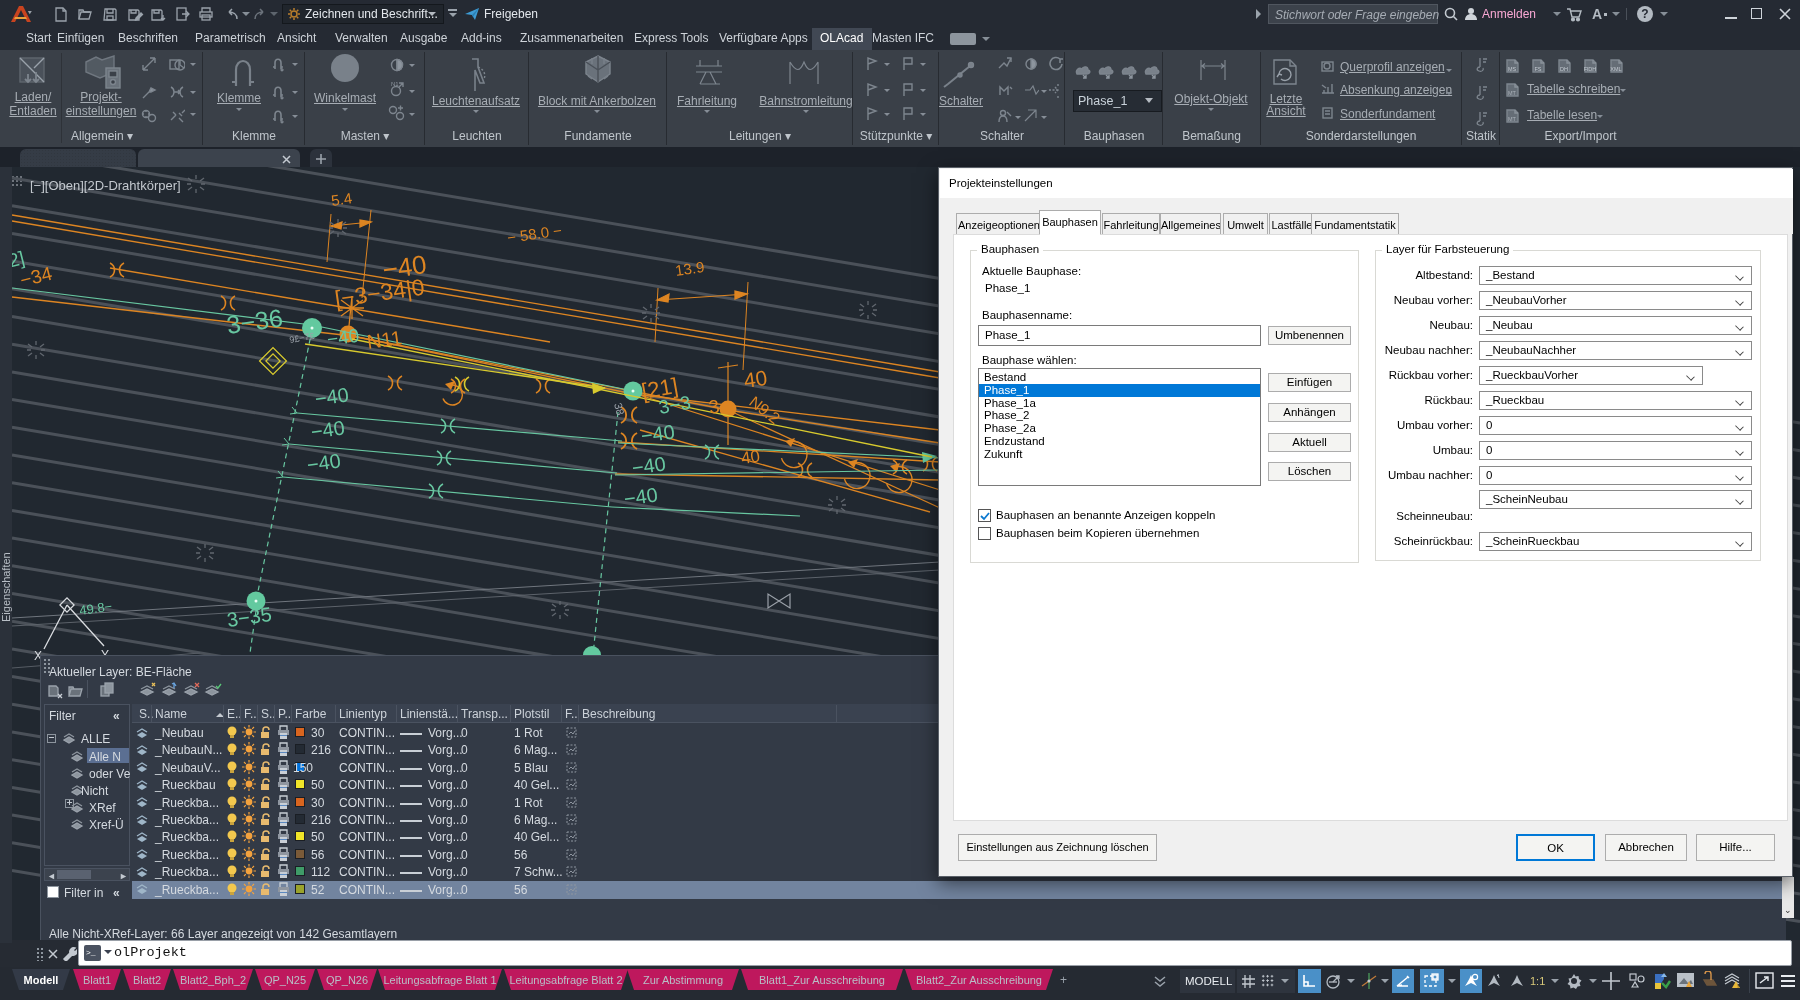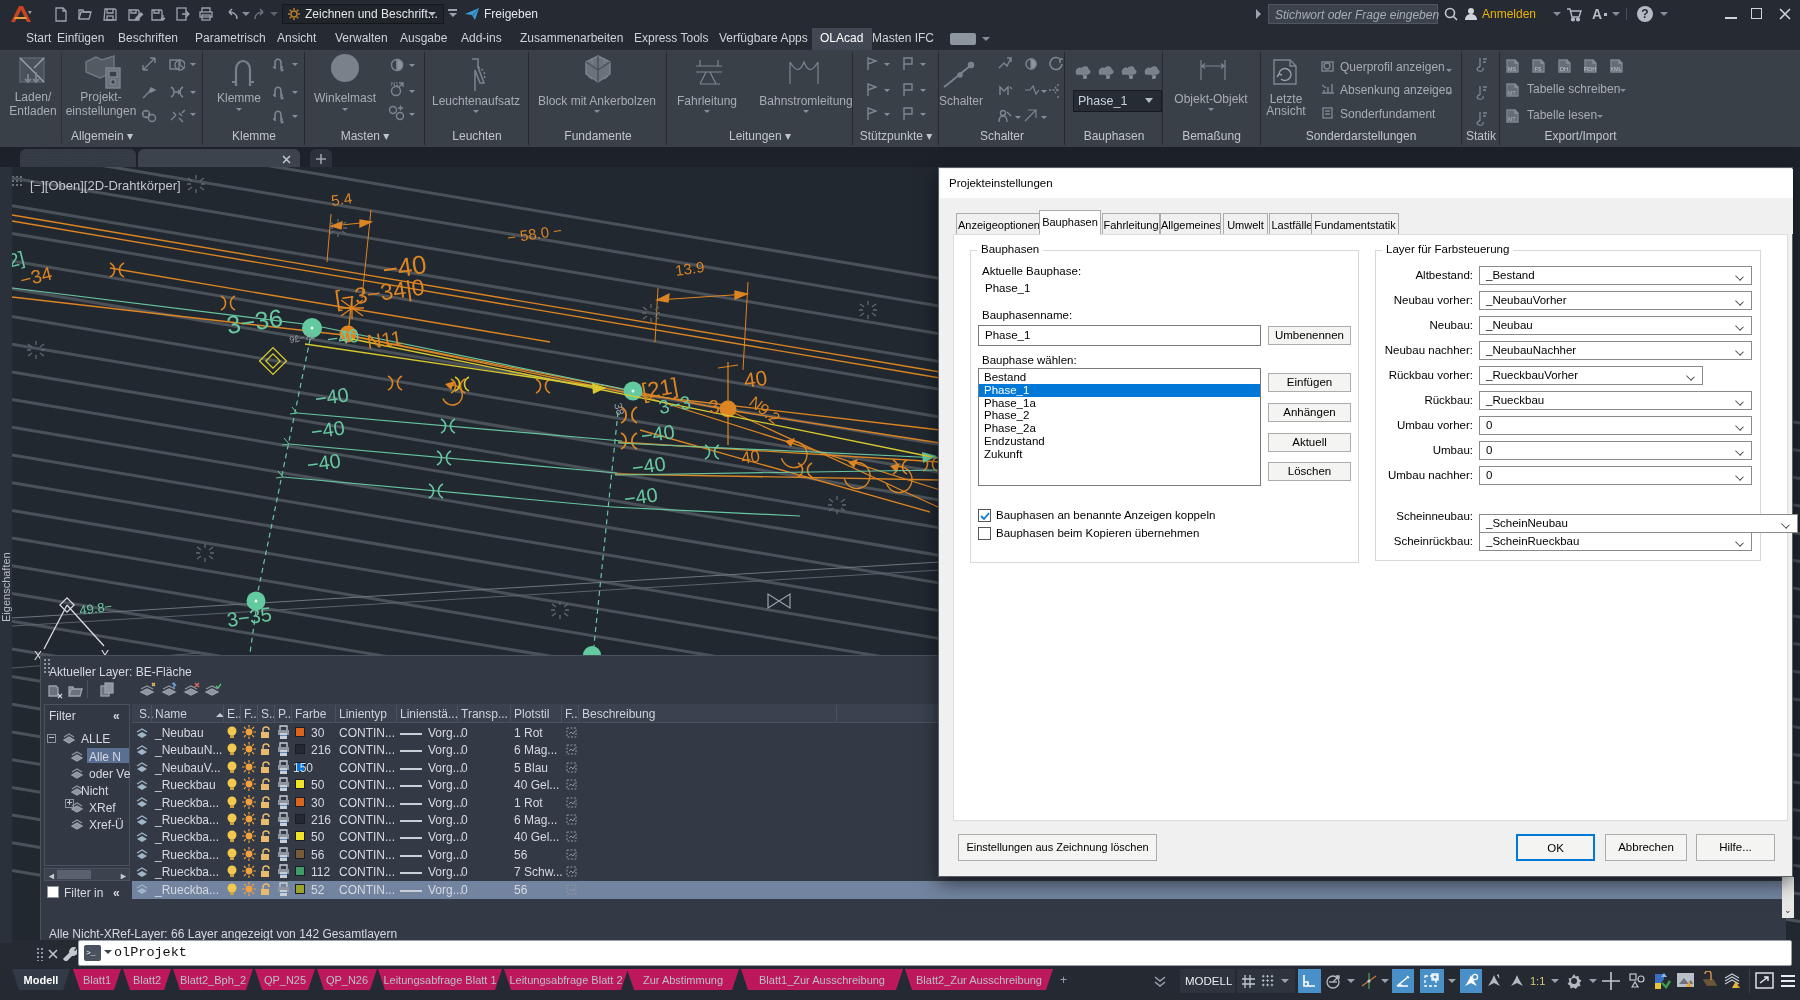--- a/index.html
+++ b/index.html
@@ -5,21 +5,21 @@
 html,body{width:1800px;height:1000px;overflow:hidden;background:#212830;}
 body{font-family:"Liberation Sans",sans-serif;position:relative;}
 .abs{position:absolute;}
 .tt{color:#c7ccd2;font-size:12px;white-space:nowrap;}
 #titlebar{left:0;top:0;width:1800px;height:28px;background:#252a33;}
 #menubar{left:0;top:28px;width:1800px;height:22px;background:#252a33;text-align:center;}
 .mtab{position:absolute;top:3px;font-size:12px;color:#ced3d9;white-space:nowrap;}
 #ribbon{left:0;top:50px;width:1800px;height:97px;background:#3a4048;}
 .rsep{position:absolute;top:2px;width:1px;height:93px;background:#272b31;}
 .rlabel{position:absolute;top:79px;width:200px;text-align:center;font-size:12px;color:#bfc5cb;white-space:nowrap;}
-.rbiglabel{position:absolute;font-size:12px;color:#a7adb4;text-align:center;white-space:nowrap;}
+.rbiglabel{position:absolute;font-size:12px;color:#a7adb4;text-align:center;white-space:nowrap;text-decoration:underline;}
 #filetabs{left:0;top:147px;width:1800px;height:23px;background:#1d222a;}
 .ftab{position:absolute;top:2px;height:21px;background:#3c434d;border-radius:6px 6px 0 0;}
 #propbar{left:0;top:170px;width:12px;height:773px;background:#2b313a;}
 #propbar span{position:absolute;left:0px;top:452px;transform-origin:0 0;transform:rotate(-90deg);color:#b9bfc6;font-size:11px;white-space:nowrap;}
 #palette{left:40px;top:655px;width:1746px;height:288px;background:#333a46;border-top:1px solid #4a525f;border-left:1px solid #4a525f;}
 .ptxt{position:absolute;color:#d5dae0;font-size:12px;white-space:nowrap;}
 .hdrcell{position:absolute;top:0;color:#ccd2d9;font-size:12px;white-space:nowrap;}
 #dlg{left:938px;top:167px;width:855px;height:710px;background:#f0f0f0;border:1px solid #5a6068;box-shadow:0 6px 18px rgba(0,0,0,.55);}
 .dtab{position:absolute;top:45px;height:21px;background:#f0f0f0;border:1px solid #acacac;border-bottom:none;color:#000;font-size:11px;text-align:center;padding-top:5px;white-space:nowrap;overflow:hidden;}
 .dlbl{position:absolute;color:#000;font-size:11.5px;white-space:nowrap;}
@@ -99,21 +99,21 @@
 <div class="abs" style="left:1268px;top:4px;width:170px;height:20px;background:#3c424b;border:1px solid #50565f"></div>
 <div class="abs" style="left:1275px;top:8px;font-size:12px;color:#a7adb5;font-style:italic">Stichwort oder Frage eingeben</div>
 <svg class="abs" style="left:1443px;top:6px" width="16" height="16" fill="none" stroke="#c3c9d0" stroke-width="1.6">
       <circle cx="7" cy="7" r="4.5"></circle>
       <path d="M10.5 10.5 L14 14"></path>
     </svg>
 <svg class="abs" style="left:1463px;top:6px" width="16" height="16" fill="#cfd4da">
       <circle cx="8" cy="5" r="3"></circle>
       <path d="M2 14 c0 -4 3 -6 6 -6 c3 0 6 2 6 6 z"></path>
     </svg>
-<div class="abs tt" style="left:1482px;top:7px;color:#eab308">Anmelden</div>
+<div class="abs tt" style="left:1482px;top:7px;color:#f9a8d4">Anmelden</div>
 <div class="abs" style="left:1553px;top:12px;border:4px solid transparent;border-top:4px solid #868e97"></div>
 <svg class="abs" style="left:1566px;top:6px" width="17" height="17" fill="none" stroke="#b3bac2" stroke-width="1.4">
       <path d="M1 3 h3 l2 8 h7 l2 -6 h-10"></path>
       <circle cx="7" cy="13.5" r="1.4" fill="#b3bac2"></circle>
       <circle cx="12" c5="13.5" cy="13.5" r="1.4" fill="#b3bac2"></circle>
     </svg>
 <div class="abs" style="left:1592px;top:6px;font-size:14px;font-weight:bold;color:#b3bac2">A</div>
 <div class="abs" style="left:1604px;top:13px;width:3px;height:3px;background:#b3bac2"></div>
 <div class="abs" style="left:1612px;top:12px;border:4px solid transparent;border-top:4px solid #868e97"></div>
 <div class="abs" style="left:1626px;top:8px;width:1px;height:12px;background:#4a5059"></div>
@@ -1202,21 +1202,21 @@
 <div class="combo" style="left:540px;top:198px;width:224px">_RueckbauVorher</div>
 <div class="rlab" style="left:384px;top:226px">Rückbau:</div>
 <div class="combo" style="left:540px;top:223px;width:273px">_Rueckbau</div>
 <div class="rlab" style="left:384px;top:251px">Umbau vorher:</div>
 <div class="combo" style="left:540px;top:248px;width:273px">0</div>
 <div class="rlab" style="left:384px;top:276px">Umbau:</div>
 <div class="combo" style="left:540px;top:273px;width:273px">0</div>
 <div class="rlab" style="left:384px;top:301px">Umbau nachher:</div>
 <div class="combo" style="left:540px;top:298px;width:273px">0</div>
 <div class="rlab" style="left:384px;top:342px">Scheinneubau:</div>
-<div class="combo" style="left:540px;top:346px;width:319px">_ScheinNeubau</div>
+<div class="combo" style="left:540px;top:322px;width:273px">_ScheinNeubau</div>
 <div class="rlab" style="left:384px;top:367px">Scheinrückbau:</div>
 <div class="combo" style="left:540px;top:364px;width:273px">_ScheinRueckbau</div>
 <div class="dbtn" style="left:19px;top:666px;width:199px;height:27px;padding-top:6px;font-size:11px">Einstellungen aus Zeichnung löschen</div>
 <div class="dbtn" style="left:577px;top:666px;width:79px;height:27px;padding-top:6px;border:2px solid #0078d7">OK</div>
 <div class="dbtn" style="left:666px;top:666px;width:82px;height:27px;padding-top:6px">Abbrechen</div>
 <div class="dbtn" style="left:757px;top:666px;width:79px;height:27px;padding-top:6px">Hilfe...</div>
 </div>
 <div class="abs" id="cmdbar">
 <div class="abs" style="left:36px;top:7px;width:8px;height:14px;background-image:radial-gradient(#8d959e 1px, transparent 1px);background-size:4px 4px"></div>
 <svg class="abs" style="left:47px;top:8px" width="12" height="12" stroke="#c3c9d0" stroke-width="1.5">

